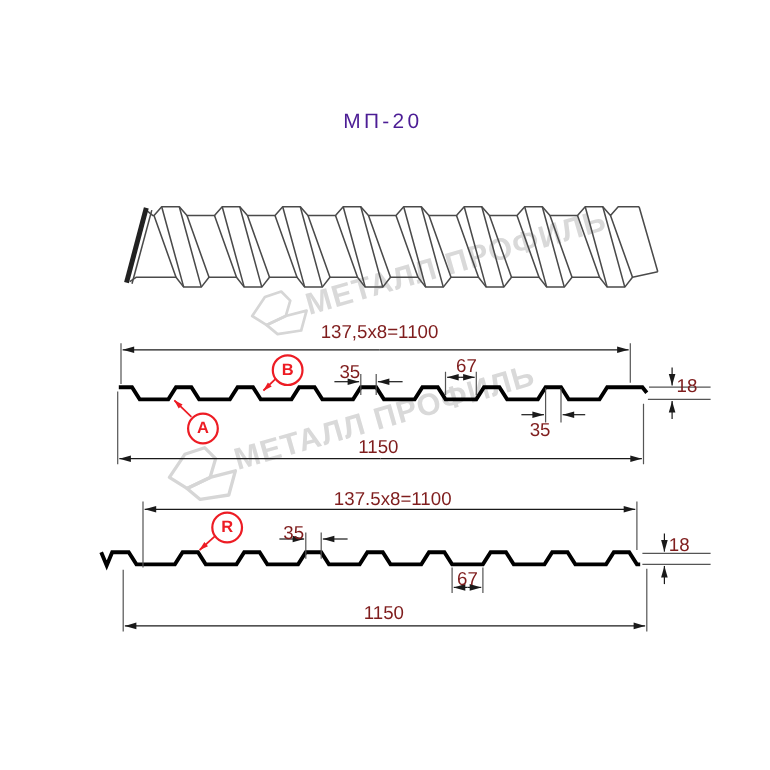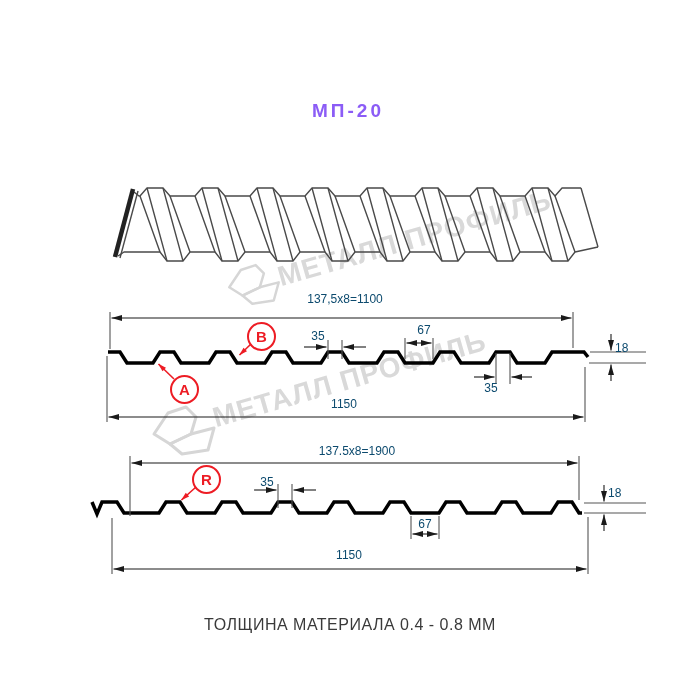--- a/index.html
+++ b/index.html
@@ -1,21 +1,21 @@
 <!DOCTYPE html>
 <html><head>
 <meta charset="utf-8">
 <style>
   html,body{margin:0;padding:0;background:#ffffff;}
   #stage{position:relative;width:700px;height:700px;background:#ffffff;overflow:hidden;
          font-family:"Liberation Sans", sans-serif;}
-  .t{position:absolute;color:#0c4a6e;font-size:12px;white-space:nowrap;}
+  .t{position:absolute;color:#7f1d1d;font-size:17px;white-space:nowrap;}
   .c{transform:translateX(-50%);}
   .title{font-size:38px;font-weight:800;letter-spacing:1.5px;color:#111;}
-  .subtitle{font-size:19px;font-weight:700;letter-spacing:3px;color:#8b5cf6;}
+  .subtitle{font-size:19px;font-weight:400;letter-spacing:3px;color:#4c1d95;}
   .footer{font-size:16px;letter-spacing:.5px;color:#3a3a3a;}
   .wm-text{position:absolute;color:#d9d9d9;font-weight:700;font-size:28px;letter-spacing:1px;
            white-space:nowrap;transform:rotate(-16deg);transform-origin:left bottom;}
   .wm-logo{position:absolute;}
   .circle-label{position:absolute;width:25px;height:25px;border:2.3px solid #ed1c24;border-radius:50%;
                 display:flex;align-items:center;justify-content:center;
                 font-size:15px;font-weight:700;color:#ed1c24;background:transparent;line-height:1;}
   svg.draw{position:absolute;left:0;top:0;}
 </style>
 </head>
@@ -132,30 +132,29 @@
 
   <div class="t subtitle c" style="left:348px;top:100px">МП-20</div>
 
   <div class="t c" style="left:345px;top:292px">137,5x8=1100</div>
   <div class="t c" style="left:318px;top:329px">35</div>
   <div class="t c" style="left:424px;top:323px">67</div>
   <div class="t" style="left:615px;top:341px">18</div>
   <div class="t c" style="left:491px;top:381px">35</div>
   <div class="t c" style="left:344px;top:397px">1150</div>
 
-  <div class="t c" style="left:357px;top:444px">137.5x8=1900</div>
+  <div class="t c" style="left:357px;top:444px">137.5x8=1100</div>
   <div class="t c" style="left:267px;top:475px">35</div>
   <div class="t" style="left:608px;top:486px">18</div>
   <div class="t c" style="left:425px;top:517px">67</div>
   <div class="t c" style="left:349px;top:548px">1150</div>
 
   <div class="circle-label" style="left:247px;top:322px">
       <span>B</span>
     </div>
   <div class="circle-label" style="left:170px;top:375px">
       <span>A</span>
     </div>
   <div class="circle-label" style="left:192px;top:465px">
       <span>R</span>
     </div>
 
-  <div class="t footer c" style="left:350px;top:616px">ТОЛЩИНА МАТЕРИАЛА 0.4 - 0.8 ММ</div>
 </div>
 
 </body></html>

